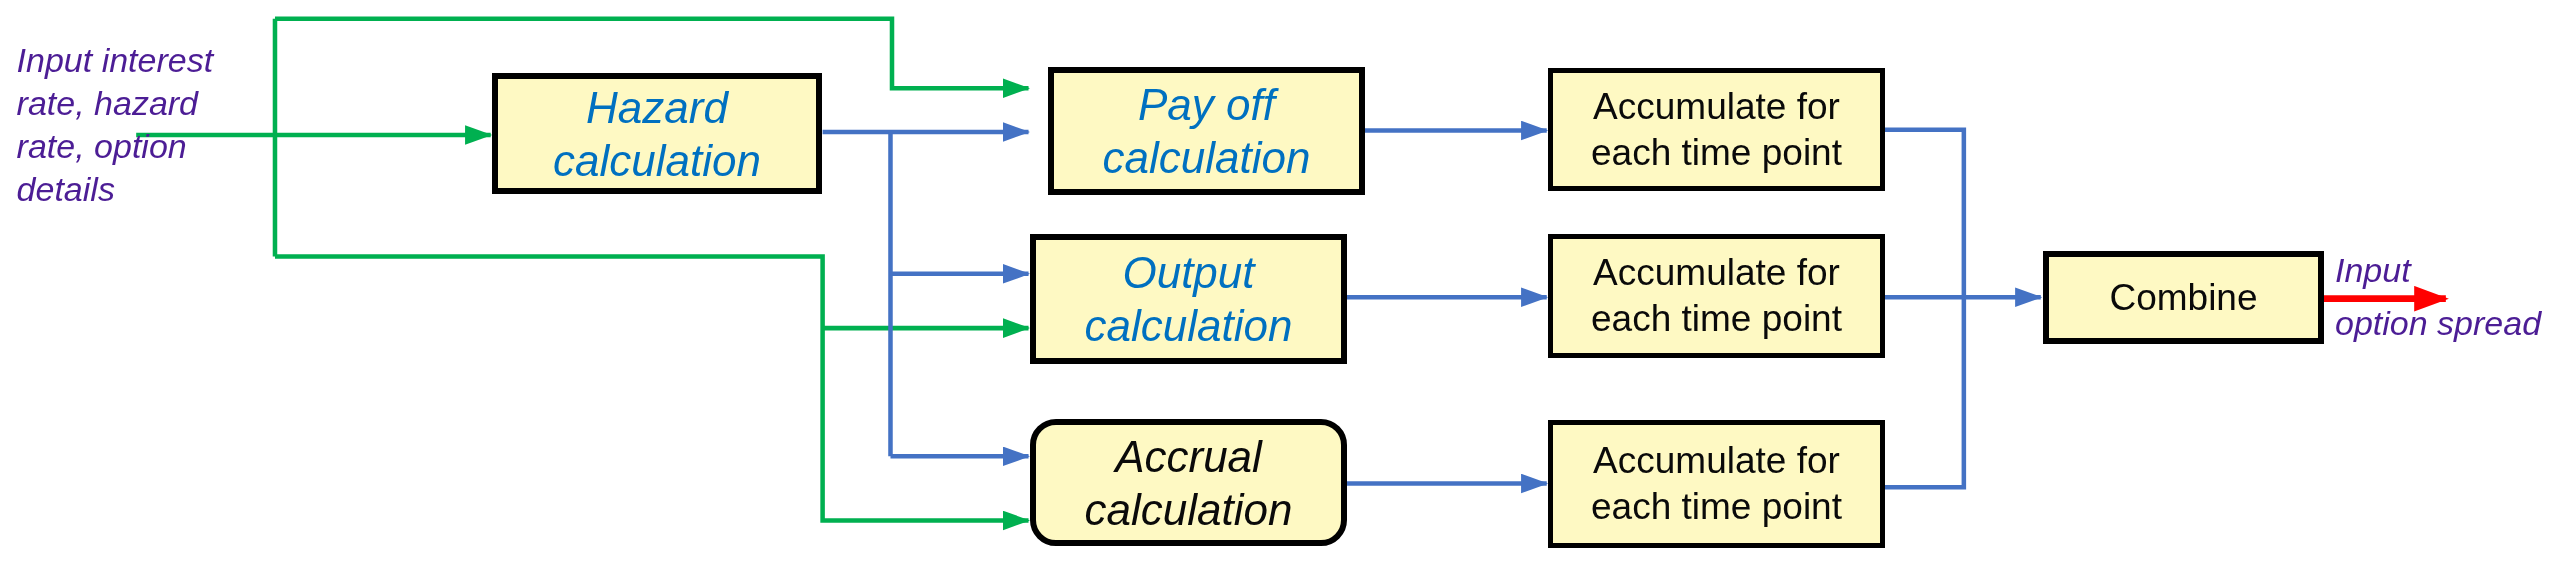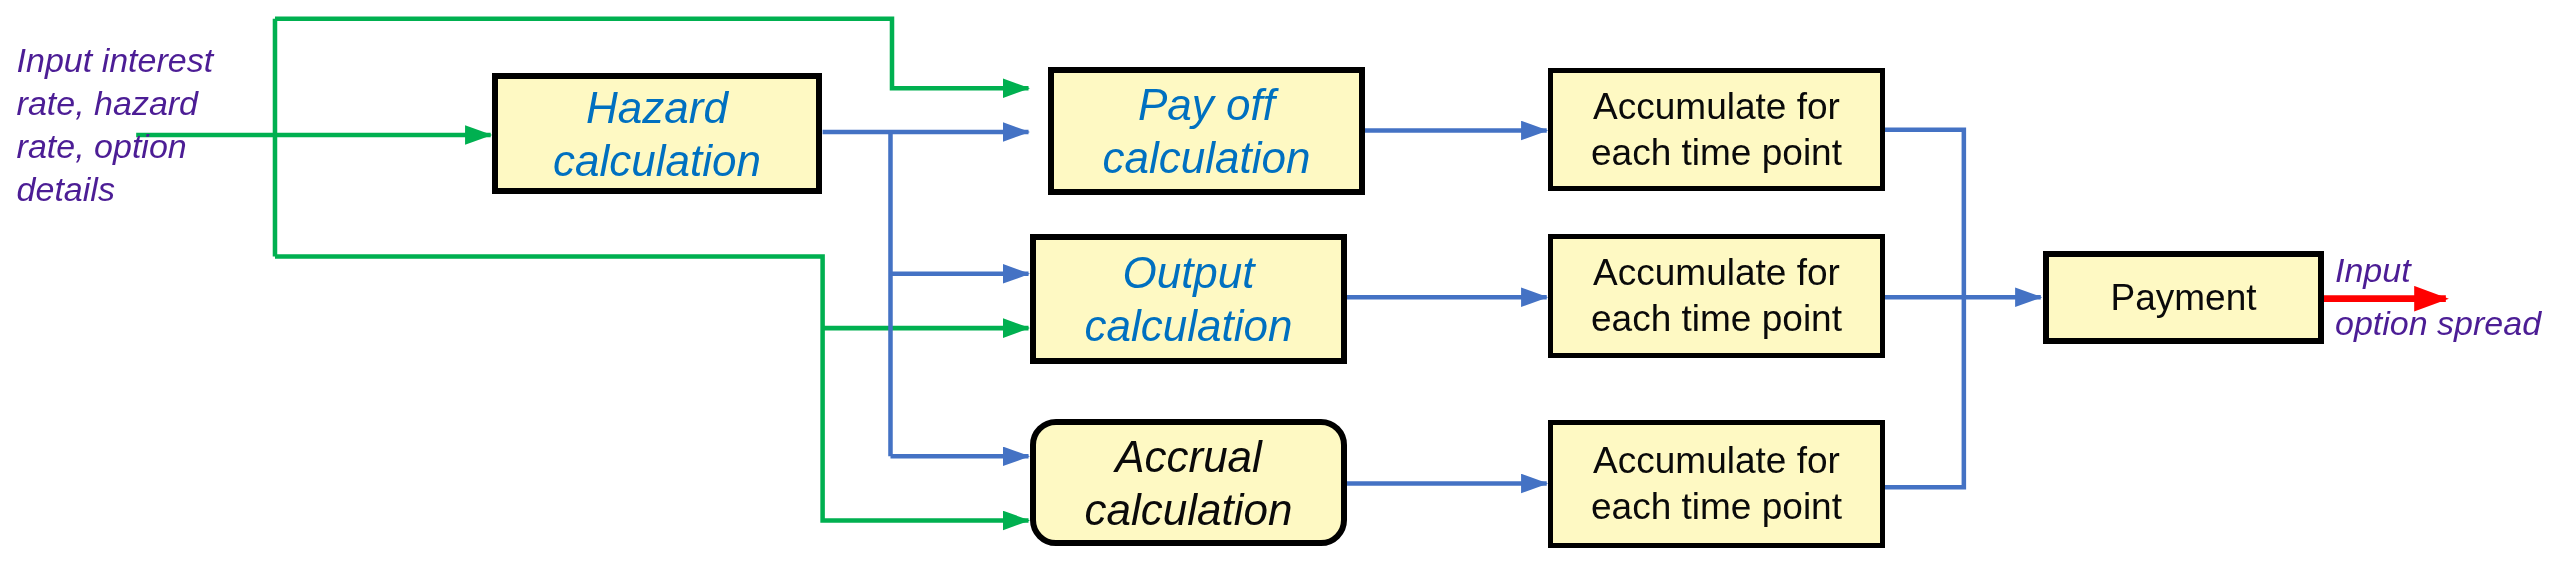--- a/index.html
+++ b/index.html
@@ -132,20 +132,20 @@
     <span class="lbl">Accumulate for
 each time point</span>
   </div>
 
   <div class="node accum" id="node-acc3">
     <span class="lbl">Accumulate for
 each time point</span>
   </div>
 
   <div class="node combine" id="node-combine">
-    <span class="lbl">Payment</span>
+    <span class="lbl">Combine</span>
   </div>
 
   <div class="annotation" id="output-line1">Input</div>
   <div class="annotation" id="output-line2">option spread</div>
 
 </div>
 
 
 </body></html>

